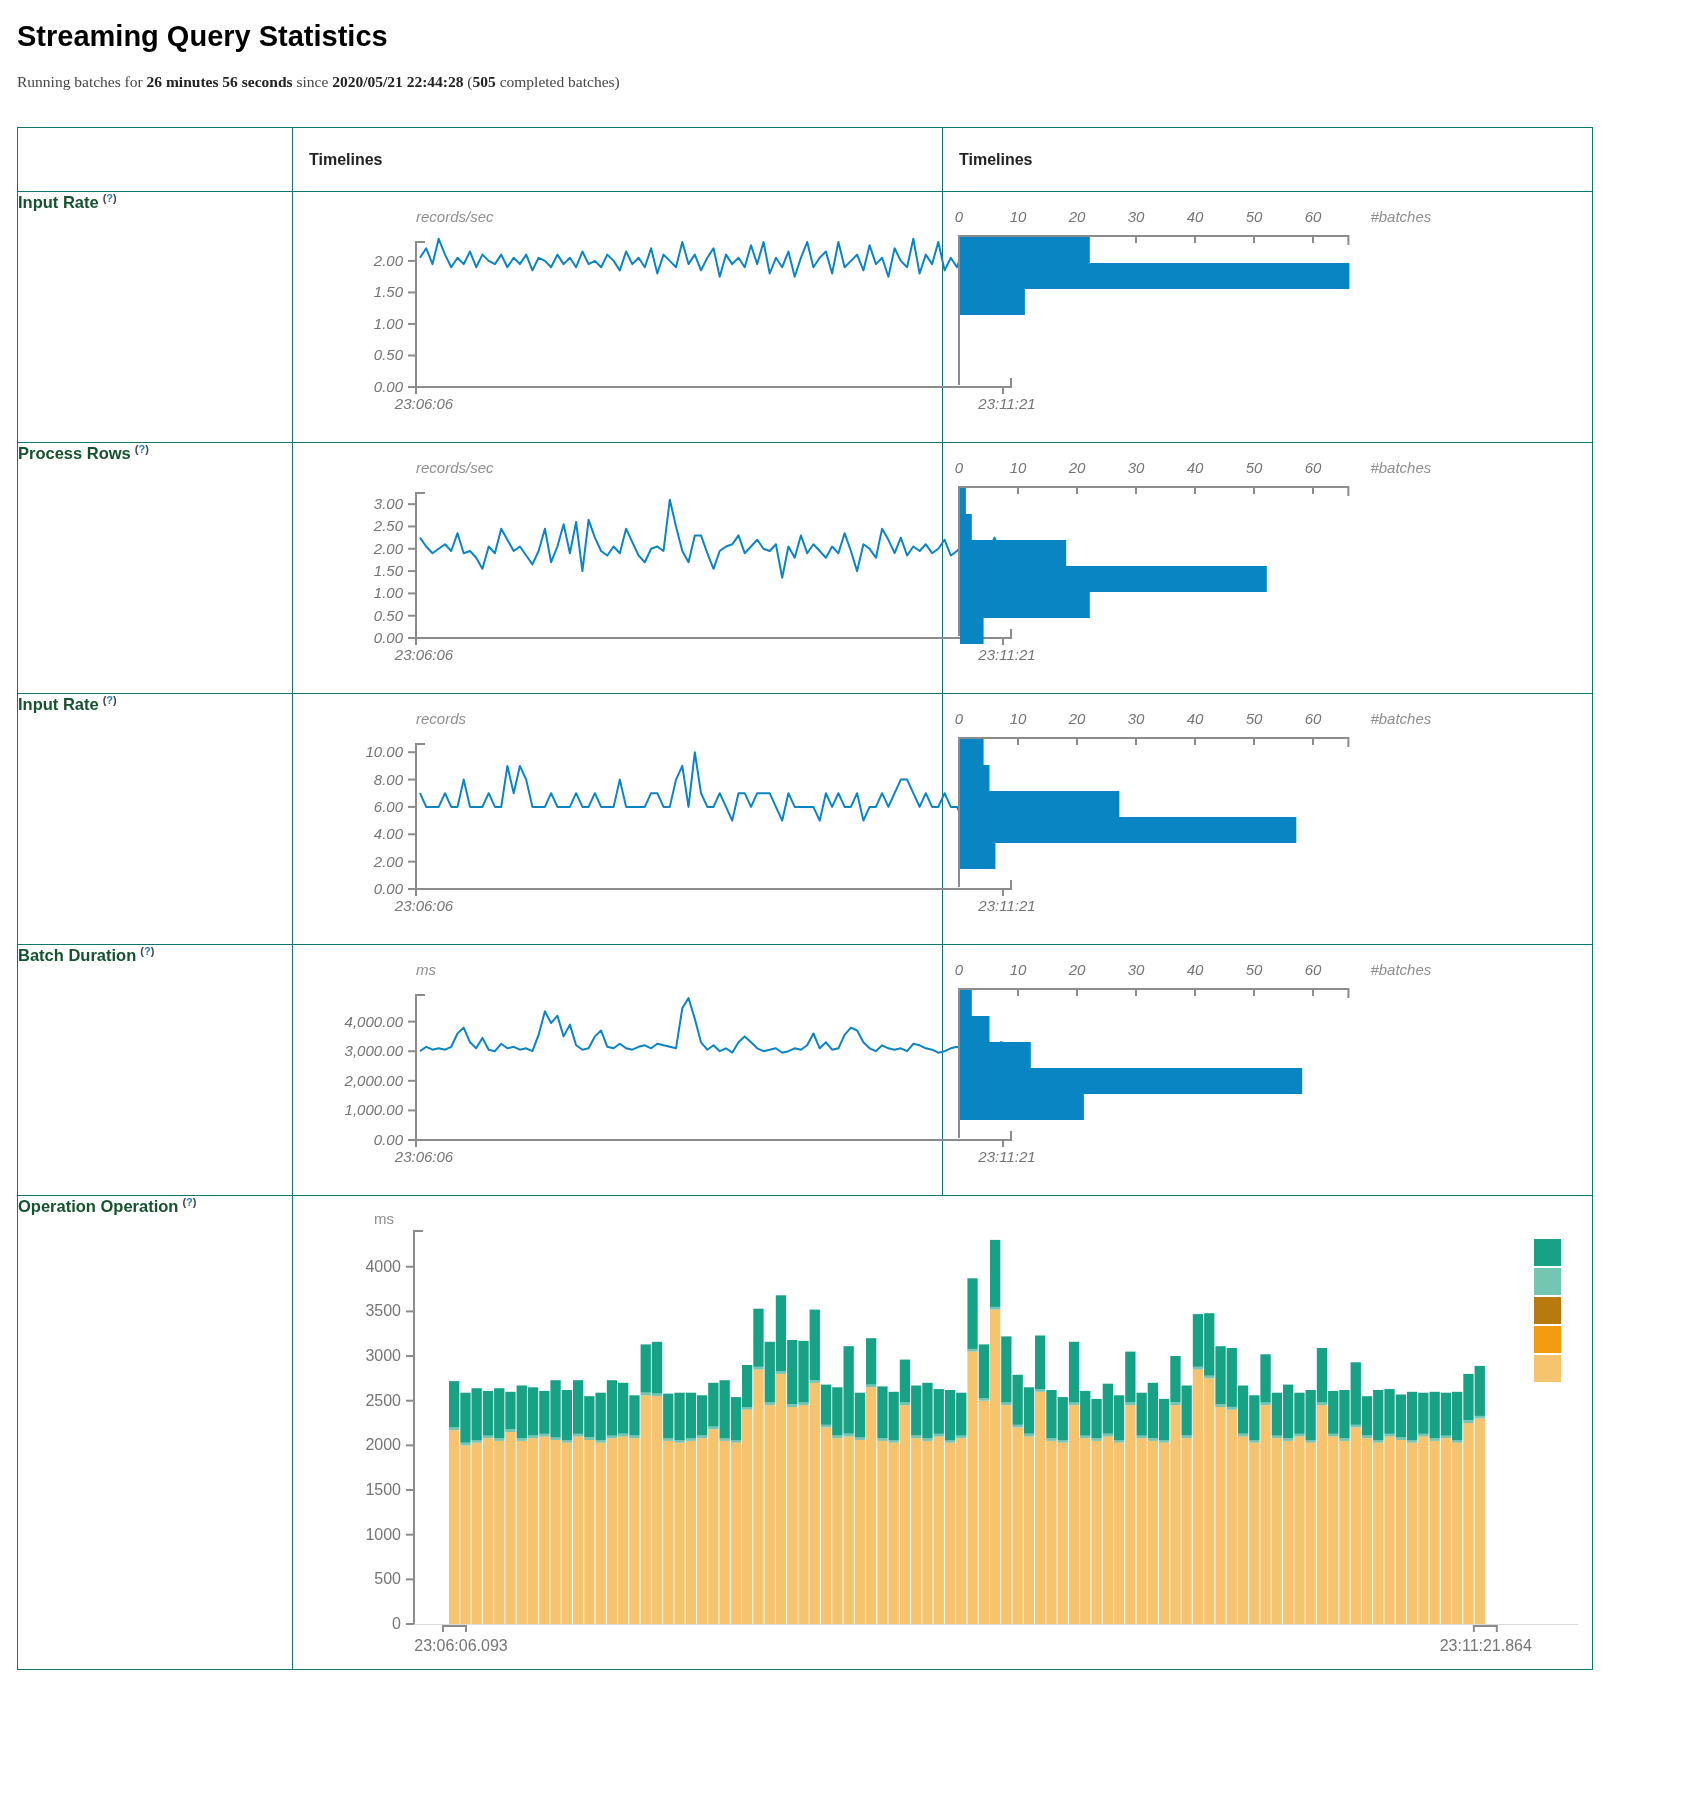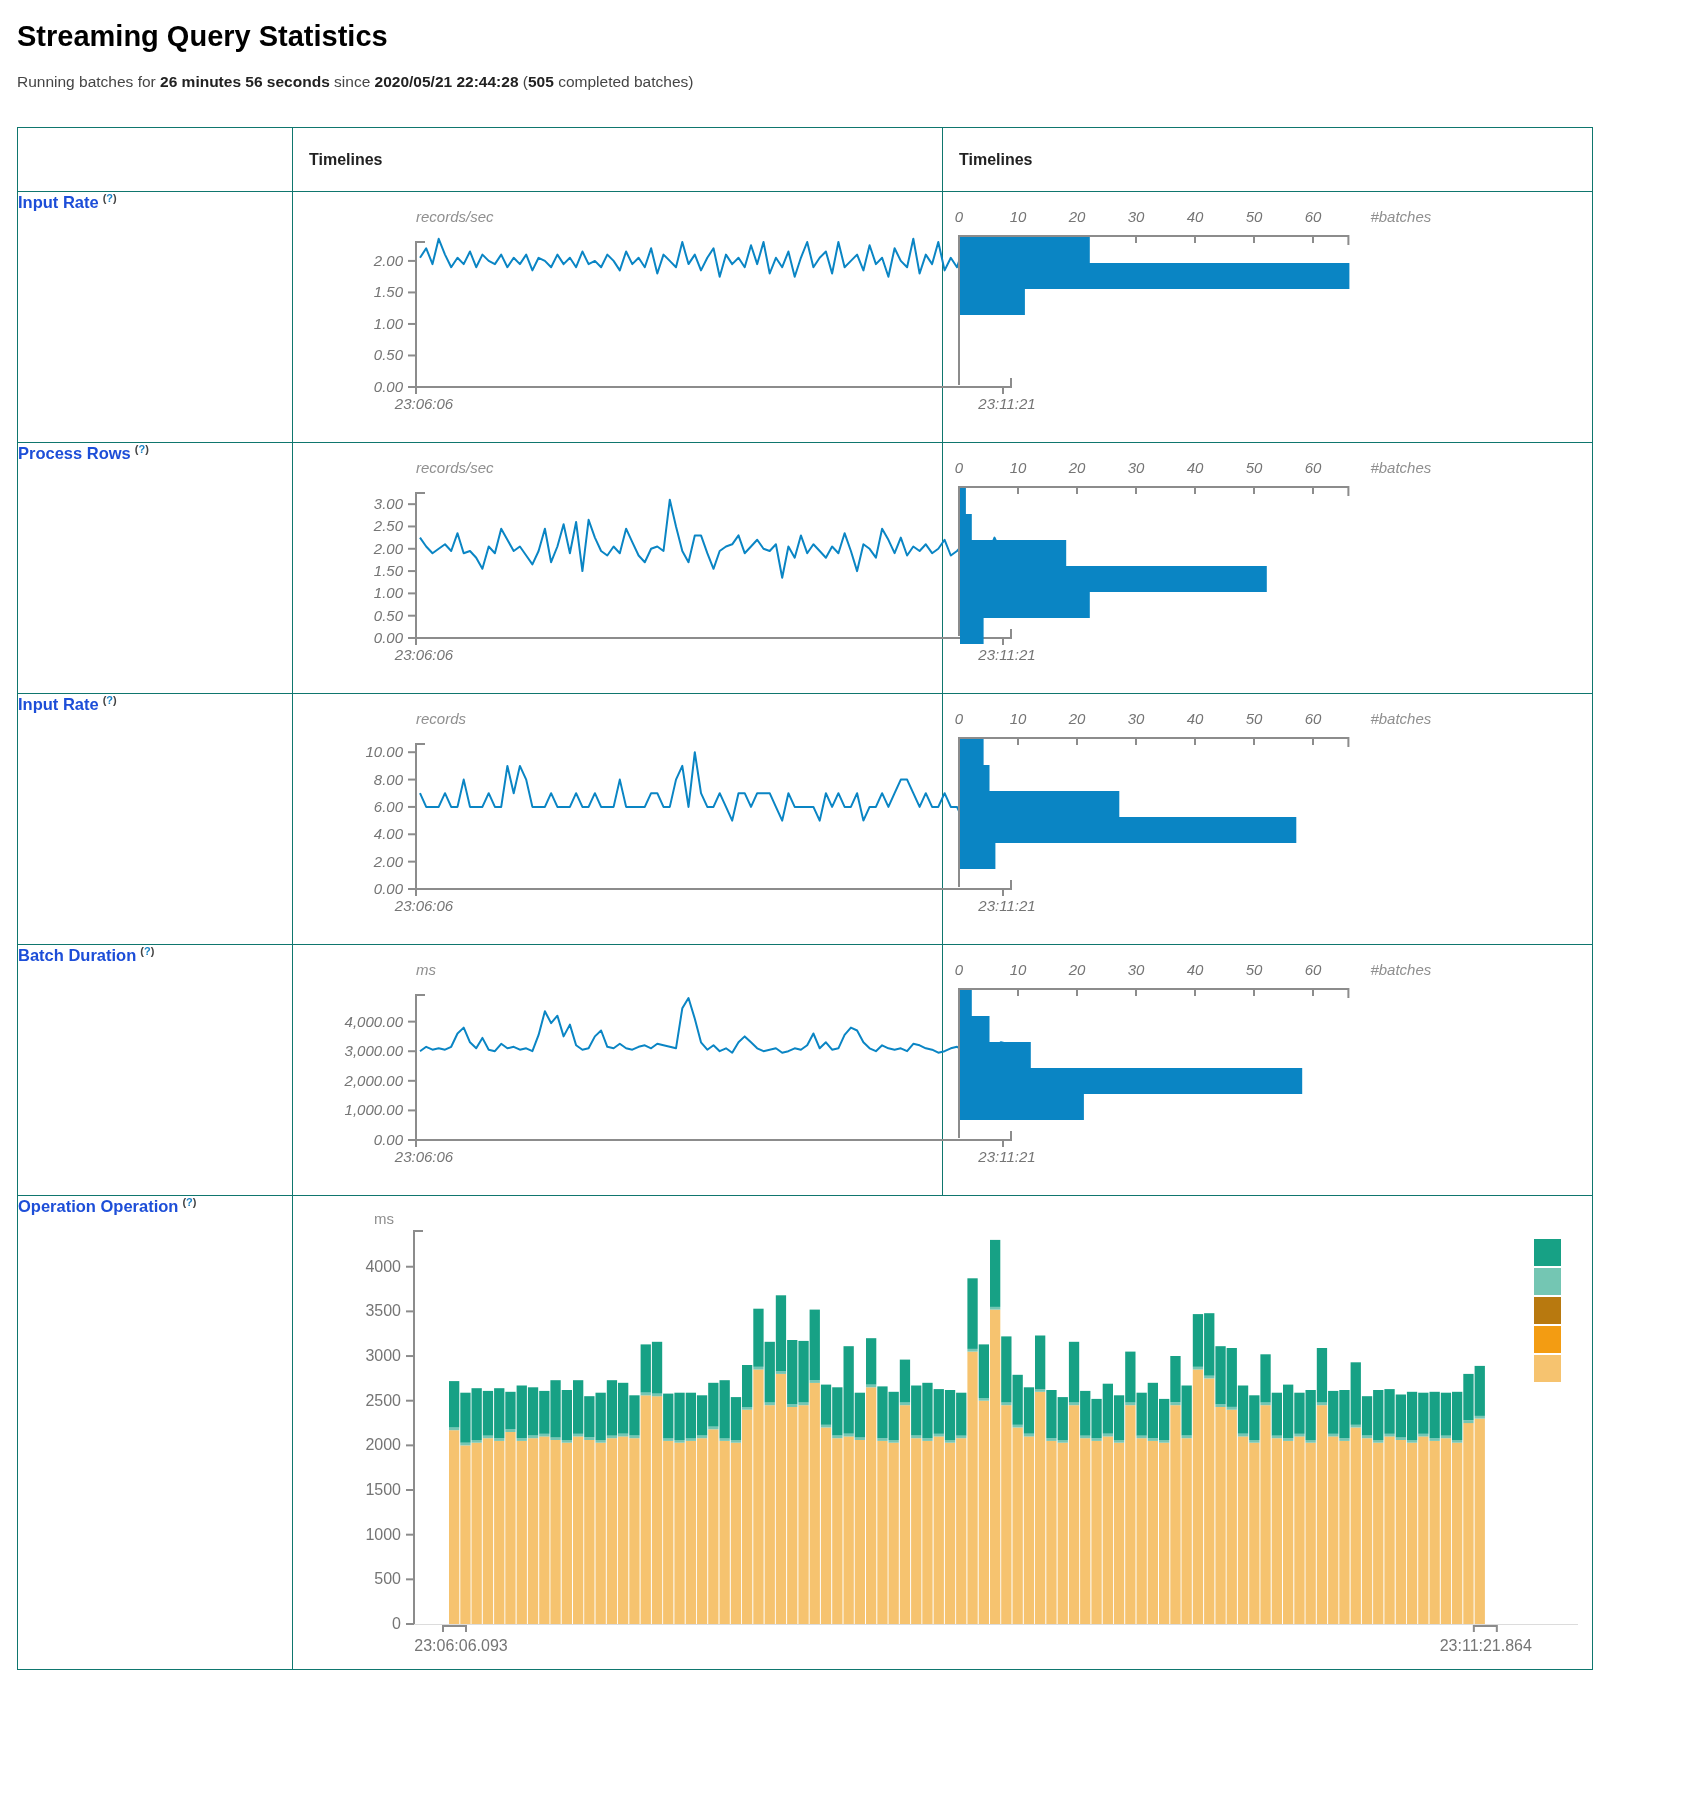--- a/index.html
+++ b/index.html
@@ -1,28 +1,28 @@
 <!DOCTYPE html>
 <html><head>
 <meta charset="utf-8">
 <style>
   html,body{margin:0;padding:0;background:#fff;}
   body{width:1693px;height:1820px;font-family:"Liberation Sans",sans-serif;color:#333;overflow:hidden;}
   .page{padding:14px 0 0 17px;}
   h1{font-size:29px;font-weight:700;color:#000000;margin:6px 0 20px 0;}
-  .subtitle{font-size:15.5px;color:#454545;margin:0 0 36px 0;}
+  .subtitle{font-size:15.5px;color:#454545;margin:0 0 36px 0;font-family:Liberation Serif, serif;}
   .subtitle b{color:#222;}
   .meta{font-size:15.5px;color:#454545;line-height:27px;margin:0 0 50px 0;}
   .meta b{color:#222;margin-right:5px;}
   table.stats{border-collapse:collapse;width:1576px;table-layout:fixed;}
   table.stats td{border:1px solid #0f766e;padding:0;vertical-align:top;}
   td.lblcell{width:274px;vertical-align:middle;padding-left:16px;}
   tr.hdr td{height:63px;vertical-align:middle;}
   .colhead{font-size:16px;font-weight:700;color:#222;padding-left:16px;display:inline-block;}
-  .rlabel{font-size:16.5px;font-weight:700;color:#1d4ed8;}
+  .rlabel{font-size:16.5px;font-weight:700;color:#14532d;}
   sup.help{font-size:11px;font-weight:700;color:#444;margin-left:4px;cursor:pointer;}
   sup.help .q{color:#1a80c4;}
   td.chartcell{height:250px;font-style:italic;}
   td.opcell{height:473px;}
   svg{display:block;font-family:inherit;}
   .unit{fill:#8f8f8f;font-size:15px;}
   .tick{fill:#757575;font-size:15px;}
   .tick2{fill:#757575;font-size:16px;}
   .ax{stroke:#8c8c8c;stroke-width:2;fill:none;}
   .axlight{stroke:#dcdcdc;stroke-width:1;fill:none;}

